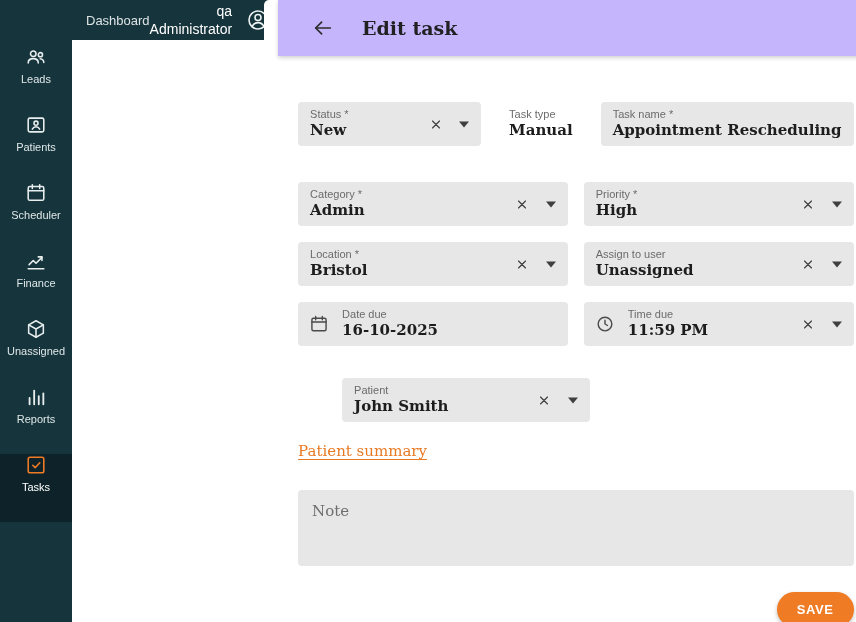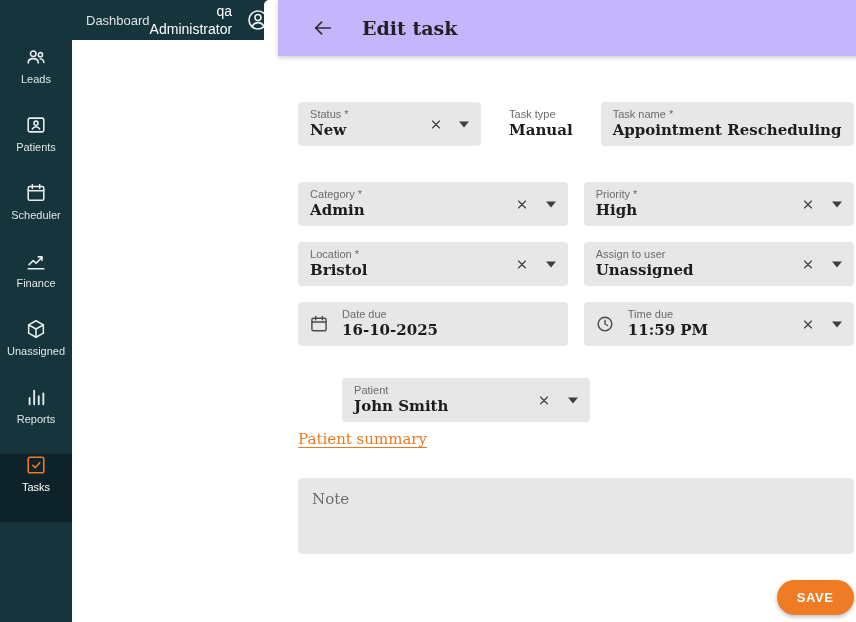--- a/index.html
+++ b/index.html
@@ -65,21 +65,21 @@
     justify-content:center; cursor:pointer; }
   .dd-arrow { width:0; height:0; border-left:5px solid transparent;
     border-right:5px solid transparent; border-top:6px solid #3f3f3f; cursor:pointer; }
   .field.has-leading { padding-left:44px; }
   .lead-icon { position:absolute; left:11px; top:50%; transform:translateY(-50%);
     display:flex; }
 
   .status-field { width:183px; flex:0 0 183px; }
   .tasktype-field { flex:1; }
 
-  .link-row { margin-top:8px; }
+  .link-row { margin-top:20px; }
   .summary-link { font-family:"DejaVu Serif", serif; font-size:15px; color:#e87a25;
     text-decoration:underline; text-underline-offset:3px; cursor:pointer; }
 
   .note-area { margin-top:30px; width:100%; height:76px; background:#e7e7e7;
     border:none; border-radius:4px; resize:none; padding:12px 14px;
     font-family:"DejaVu Serif", serif; font-size:15px; color:#1d1d1d; }
   .note-area::placeholder { color:#6e6e6e; opacity:1; }
 
   .save-row { margin-top:22px; display:flex; justify-content:flex-end; }
   .save-btn { background:#ef7b24; color:#fff; border:none; border-radius:18px;

